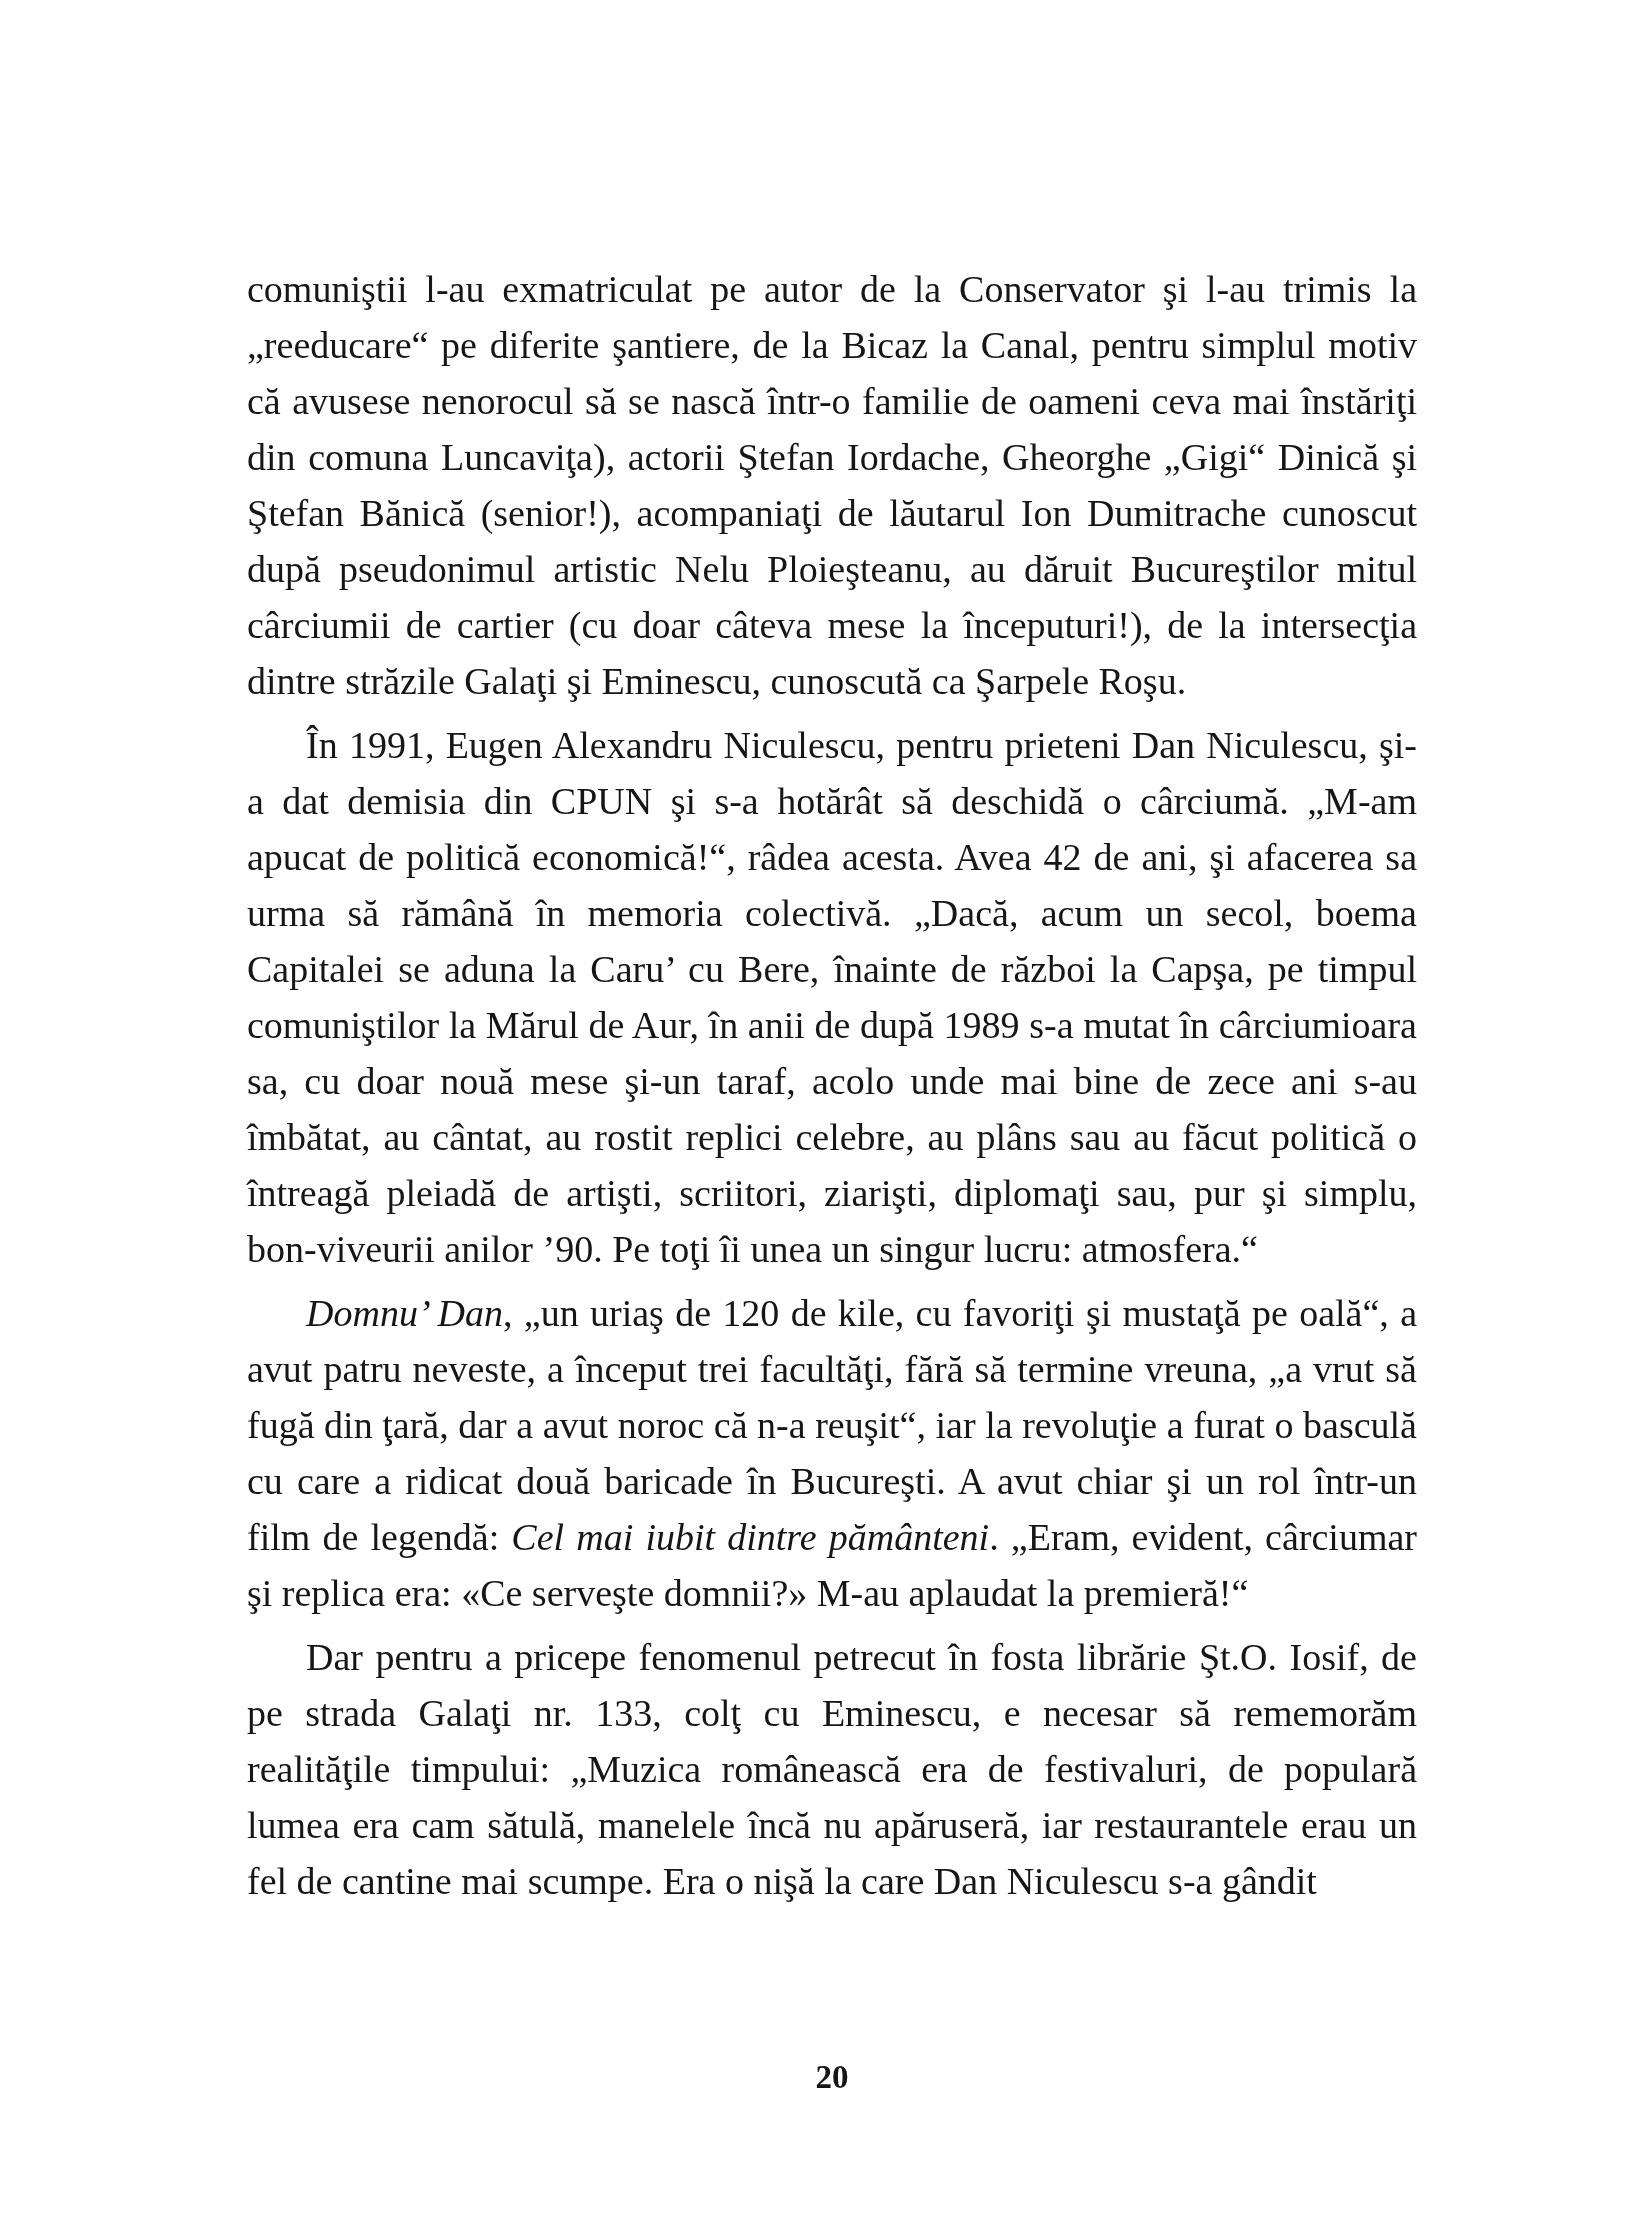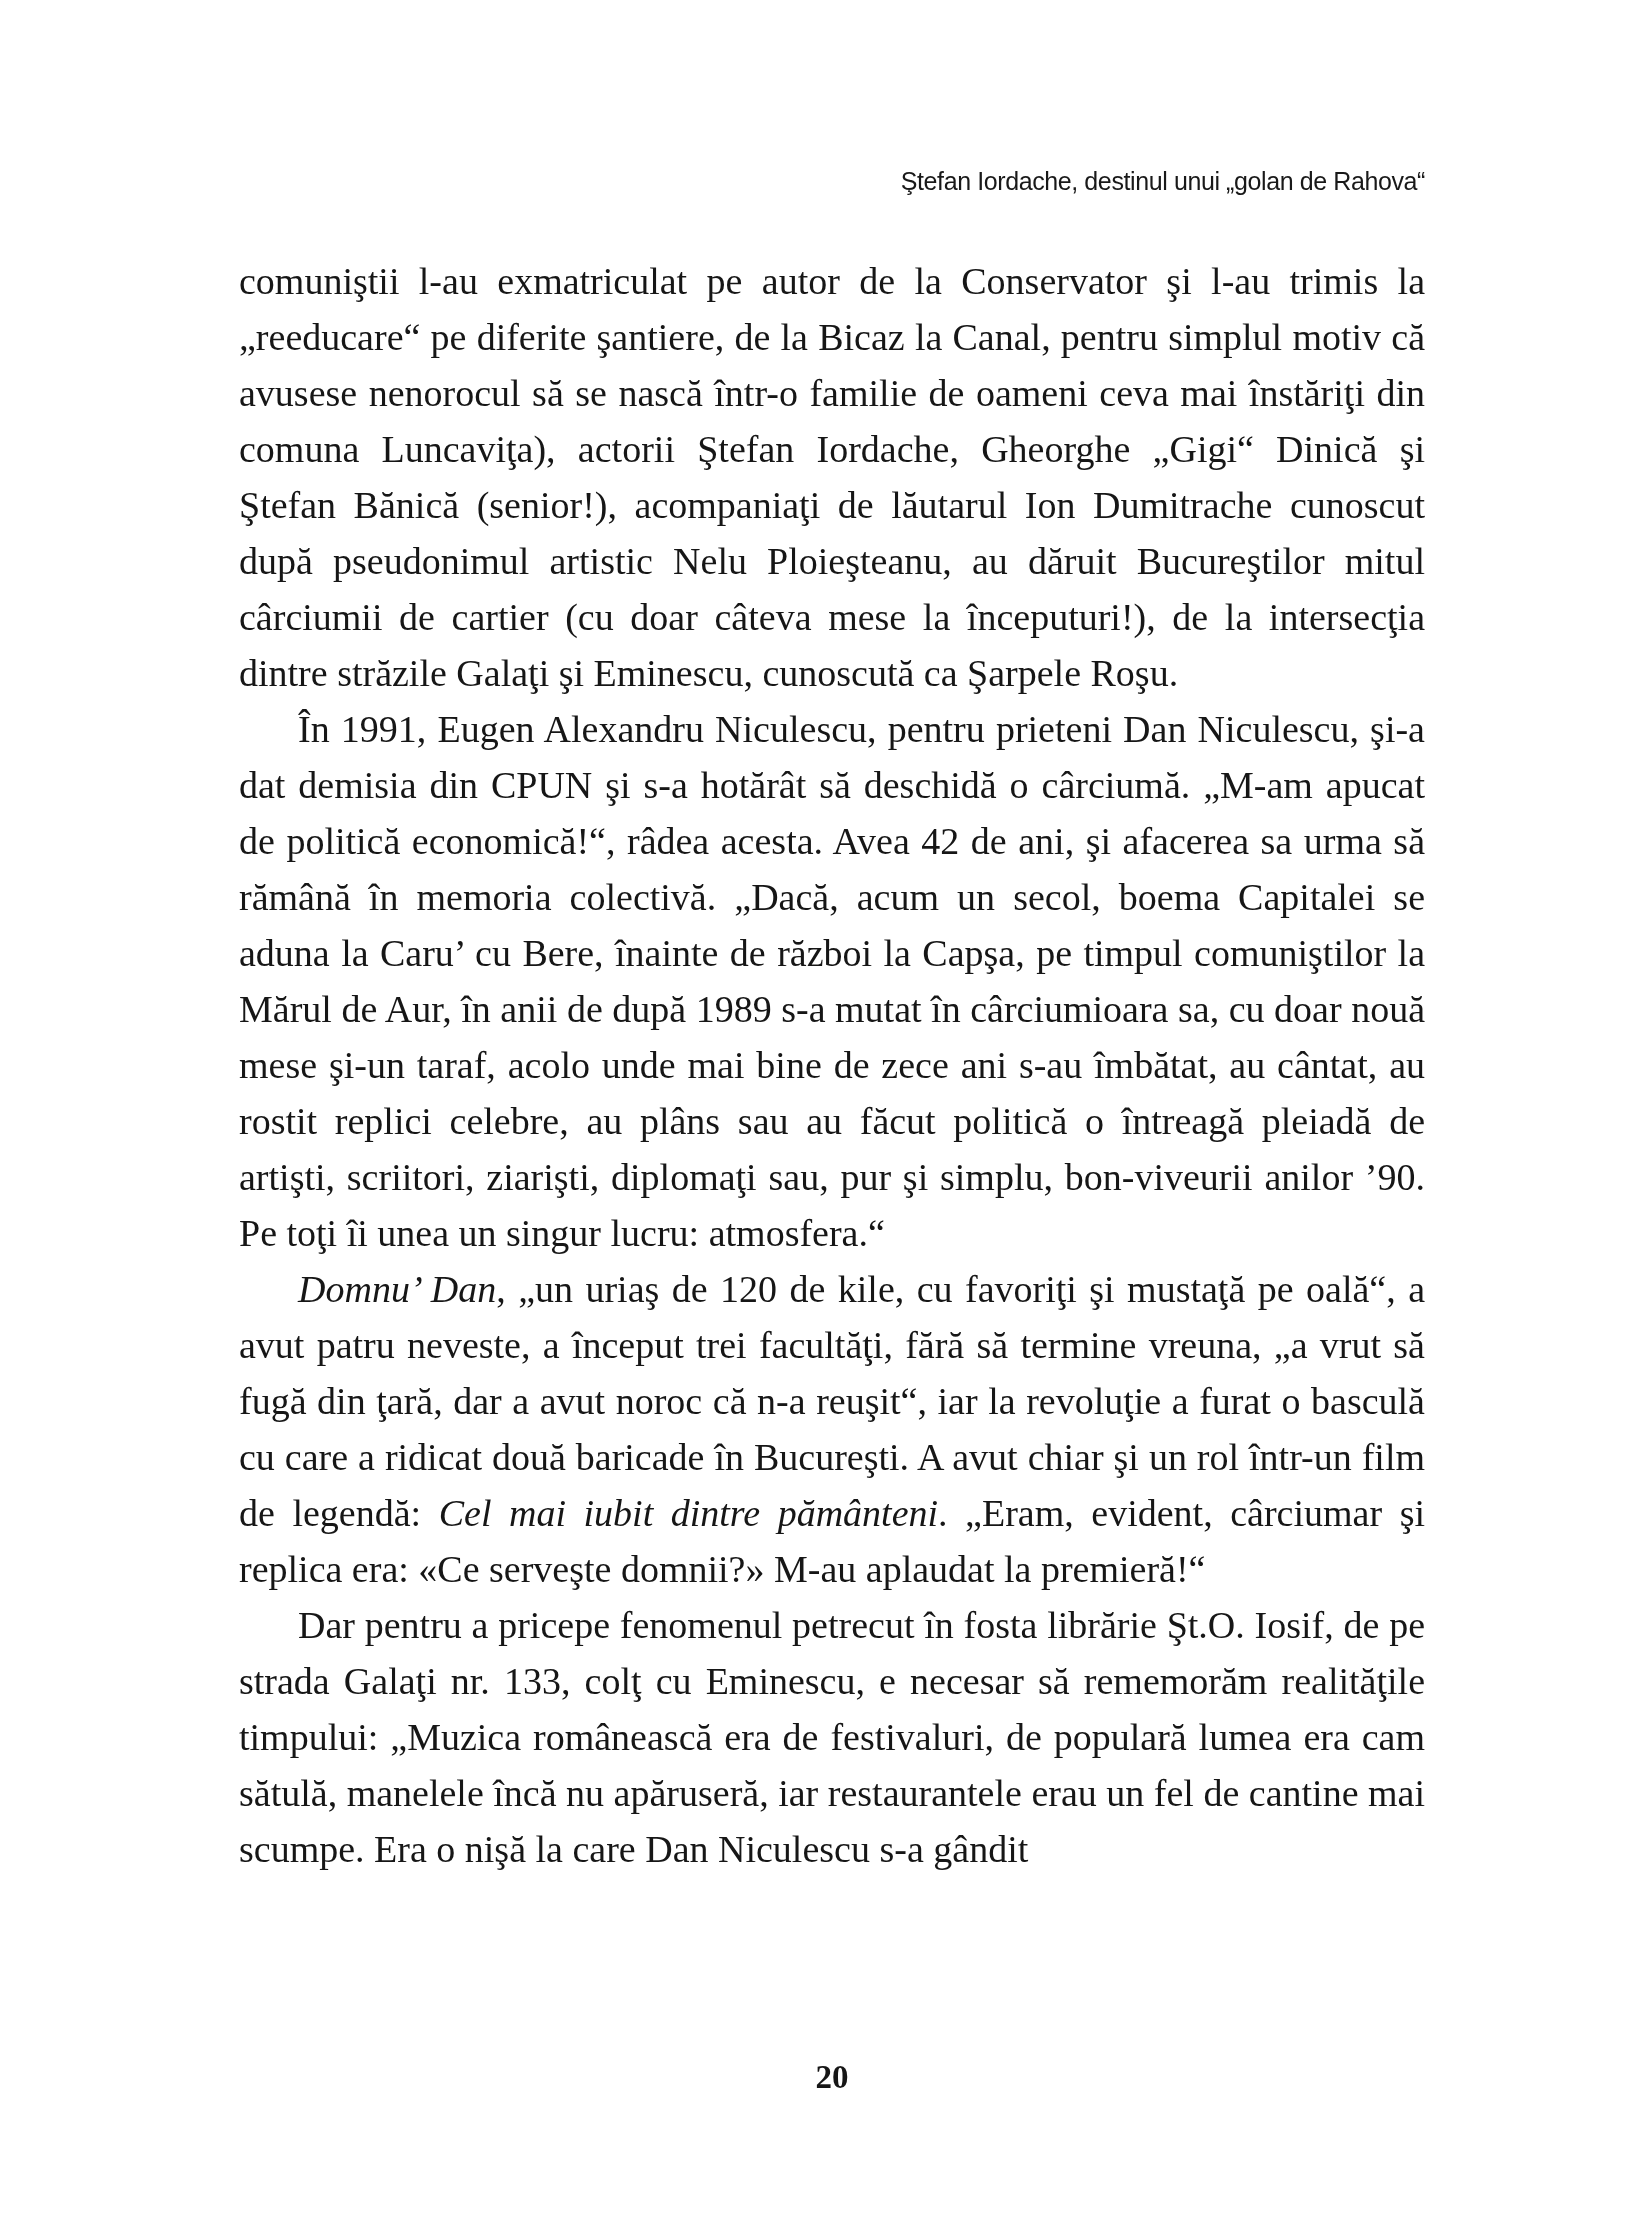--- a/index.html
+++ b/index.html
@@ -30,21 +30,21 @@
     left: 239px;
     top: 253px;
     width: 1186px;
     font-family: "Liberation Serif", serif;
     font-size: 38px;
     line-height: 56px;
     text-align: justify;
     color: #161616;
   }
   .text-block p {
-    margin: 0;
+    margin: 8px;
     padding: 0;
   }
   .text-block p.indent {
     text-indent: 59px;
   }
   .text-block em {
     font-style: italic;
   }
   .page-number {
     position: absolute;
@@ -55,21 +55,20 @@
     font-family: "Liberation Serif", serif;
     font-size: 33px;
     font-weight: bold;
     color: #161616;
   }
 </style>
 </head>
 <body>
 
 <div class="page">
-  <div class="running-header">Ştefan Iordache, destinul unui „golan de Rahova“</div>
 
   <div class="text-block">
     <p class="para"><span>comuniştii l-au exmatriculat pe autor de la Conservator şi l-au trimis la „reeducare“ pe diferite şantiere, de la Bicaz la Canal, pentru simplul motiv că avusese nenorocul să se nască într-o familie de oameni ceva mai înstăriţi din comuna Luncaviţa), actorii Ştefan Iordache, Gheorghe „Gigi“ Dinică şi Ştefan Bănică (senior!), acompaniaţi de lăutarul Ion Dumitrache cunoscut după pseudonimul artistic Nelu Ploieşteanu, au dăruit Bucureştilor mitul cârciumii de cartier (cu doar câteva mese la începuturi!), de la intersecţia dintre străzile Galaţi şi Eminescu, cunoscută ca Şarpele Roşu.</span></p>
     <p class="para indent"><span>În 1991, Eugen Alexandru Niculescu, pentru prieteni Dan Niculescu, şi-a dat demisia din CPUN şi s-a hotărât să deschidă o cârciumă. „M-am apucat de politică economică!“, râdea acesta. Avea 42 de ani, şi afacerea sa urma să rămână în memoria colectivă. „Dacă, acum un secol, boema Capitalei se aduna la Caru’ cu Bere, înainte de război la Capşa, pe timpul comuniştilor la Mărul de Aur, în anii de după 1989 s-a mutat în cârciumioara sa, cu doar nouă mese şi-un taraf, acolo unde mai bine de zece ani s-au îmbătat, au cântat, au rostit replici celebre, au plâns sau au făcut politică o întreagă pleiadă de artişti, scriitori, ziarişti, diplomaţi sau, pur şi simplu, bon-viveurii anilor ’90. Pe toţi îi unea un singur lucru: atmosfera.“</span></p>
     <p class="para indent"><em>Domnu’ Dan</em><span>, „un uriaş de 120 de kile, cu favoriţi şi mustaţă pe oală“, a avut patru neveste, a început trei facultăţi, fără să termine vreuna, „a vrut să fugă din ţară, dar a avut noroc că n-a reuşit“, iar la revoluţie a furat o basculă cu care a ridicat două baricade în Bucureşti. A avut chiar şi un rol într-un film de legendă: </span><em>Cel mai iubit dintre pământeni</em><span>. „Eram, evident, cârciumar şi replica era: «Ce serveşte domnii?» M-au aplaudat la premieră!“</span></p>
     <p class="para indent"><span>Dar pentru a pricepe fenomenul petrecut în fosta librărie Şt.O. Iosif, de pe strada Galaţi nr. 133, colţ cu Eminescu, e necesar să rememorăm realităţile timpului: „Muzica românească era de festivaluri, de populară lumea era cam sătulă, manelele încă nu apăruseră, iar restaurantele erau un fel de cantine mai scumpe. Era o nişă la care Dan Niculescu s-a gândit</span></p>
   </div>
 
   <div class="page-number">20</div>
 </div>

